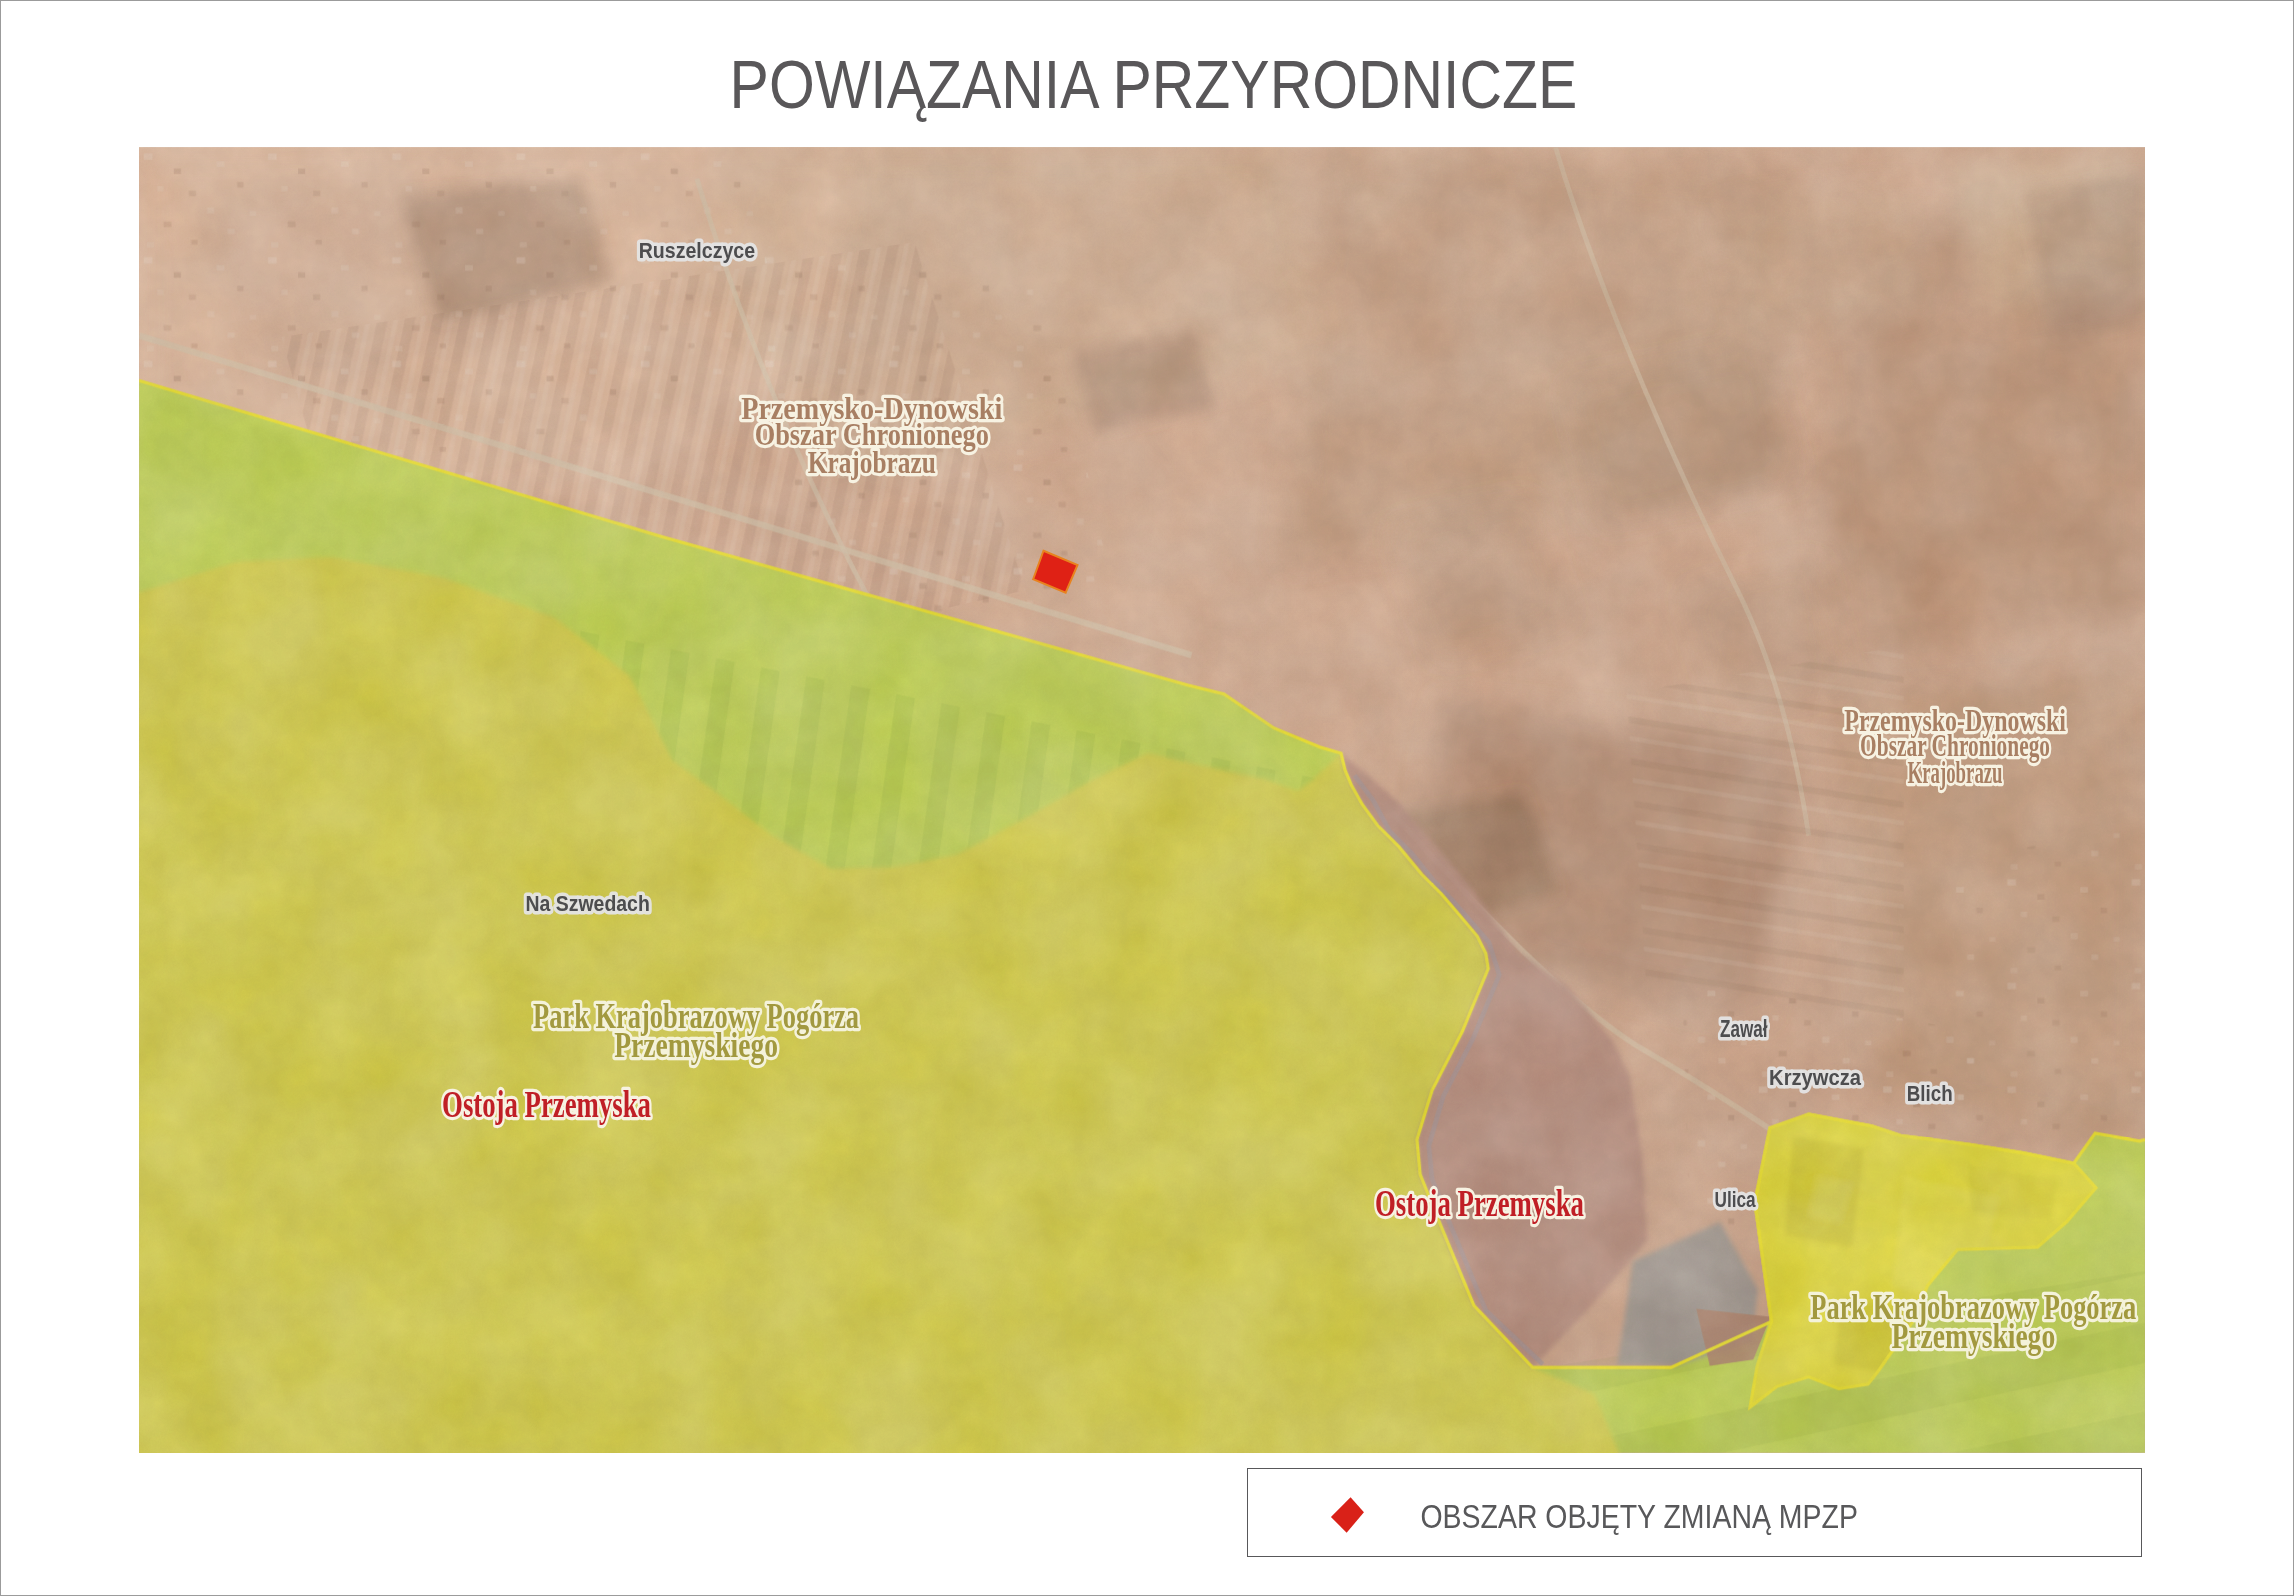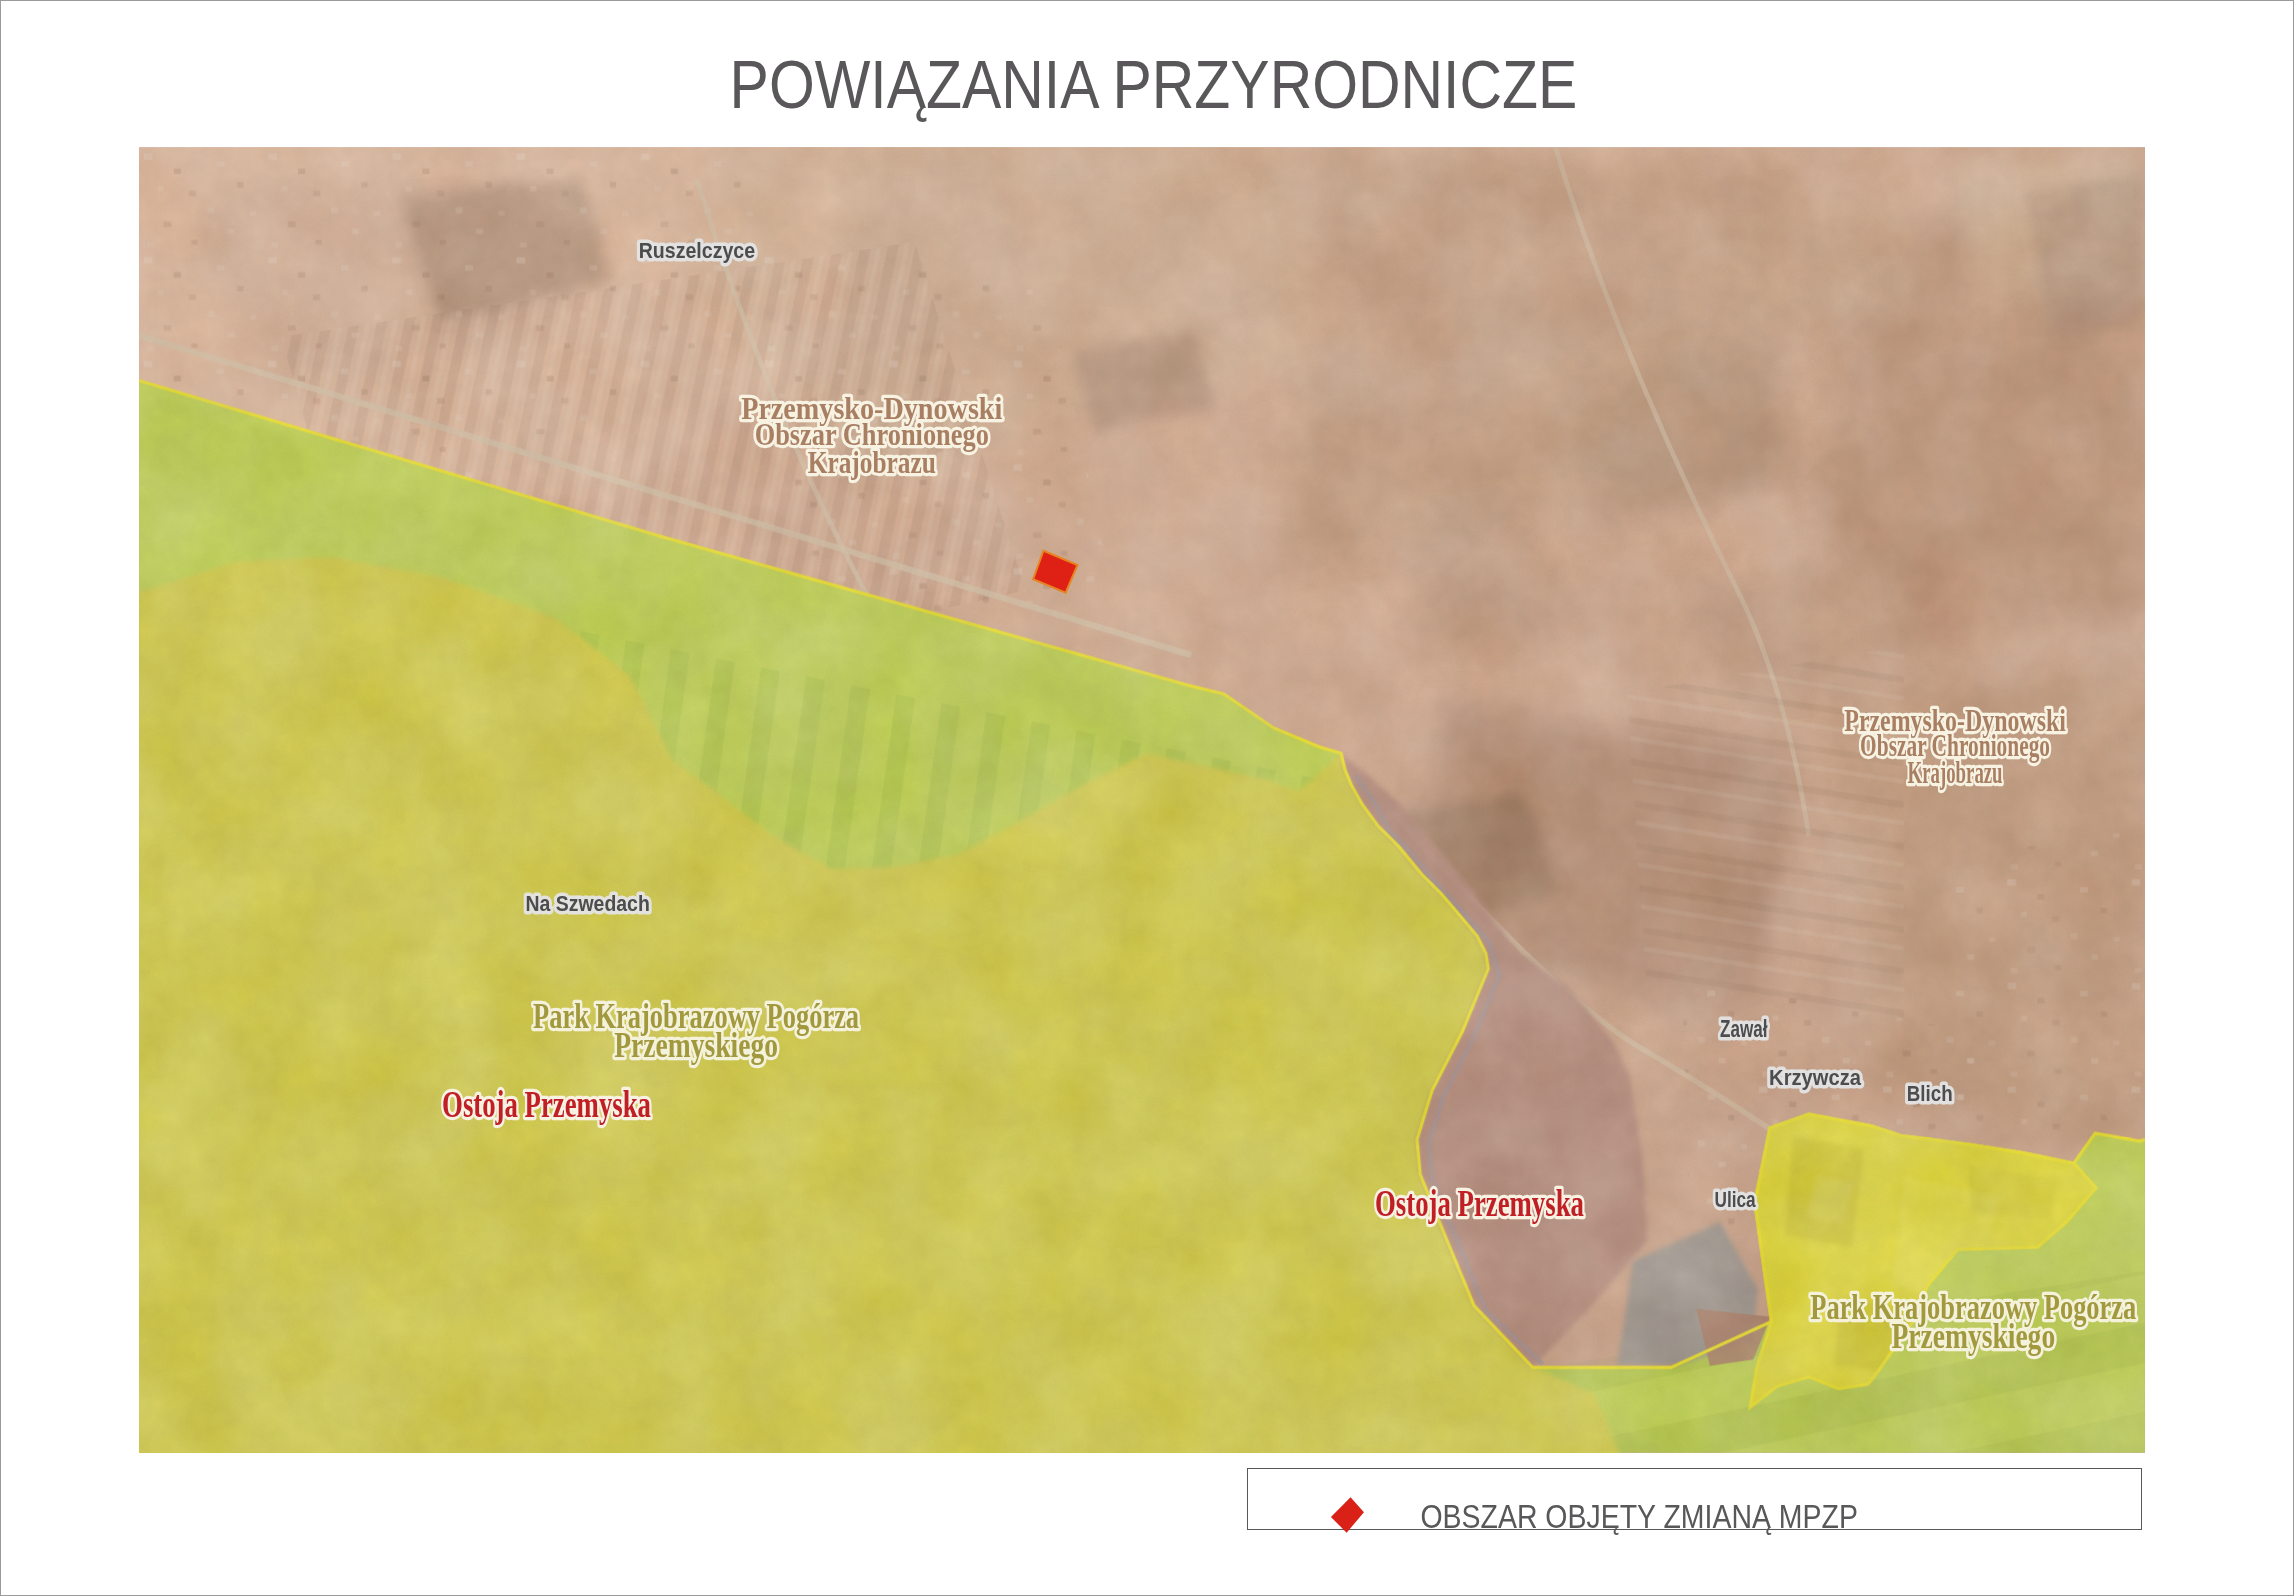--- a/index.html
+++ b/index.html
@@ -1,19 +1,19 @@
 <!DOCTYPE html>
 <html style="font-size:12.7px"><head>
 <meta charset="utf-8">
 <style>
   html,body{margin:0;padding:0;}
   body{width:2295px;height:1597px;background:#ffffff;position:relative;overflow:hidden;
        font-family:"Liberation Sans",sans-serif;}
   #frame{position:absolute;left:0;top:0;width:2292px;height:1594px;border:1.6px solid #9b9b9b;}
-  #legend{position:absolute;left:1247px;top:1468px;width:895px;height:62px;
+  #legend{position:absolute;left:1247px;top:1468px;width:895px;height:89px;
           border:1.6px solid #58585a;box-sizing:border-box;background:#fff;}
 </style>
 </head>
 <body>
 
 <div id="frame"></div>
 
 <svg style="position:absolute;left:0;top:0" width="2295" height="158" xmlns="http://www.w3.org/2000/svg" viewBox="0 0 2901 200">
   <text x="1458" y="137" text-anchor="middle" font-family="'Liberation Sans',sans-serif" font-size="87" fill="#595759" textLength="1073" lengthAdjust="spacingAndGlyphs">POWIĄZANIA PRZYRODNICZE</text>
 </svg>

